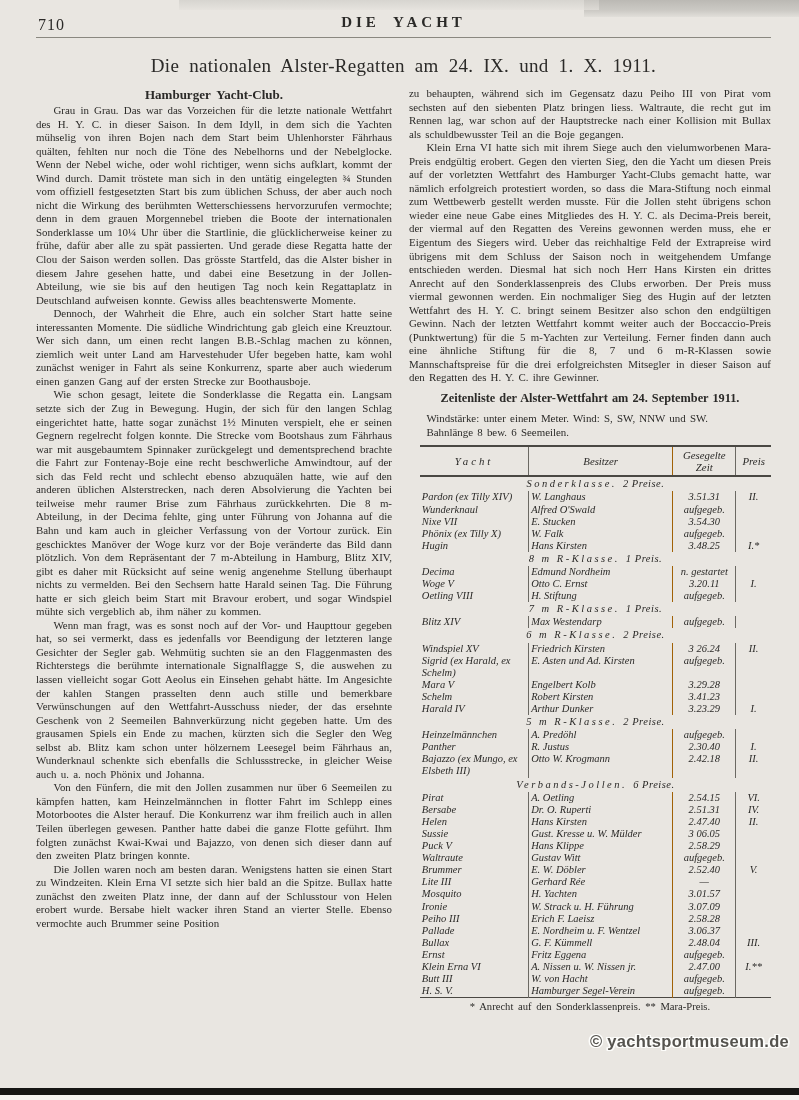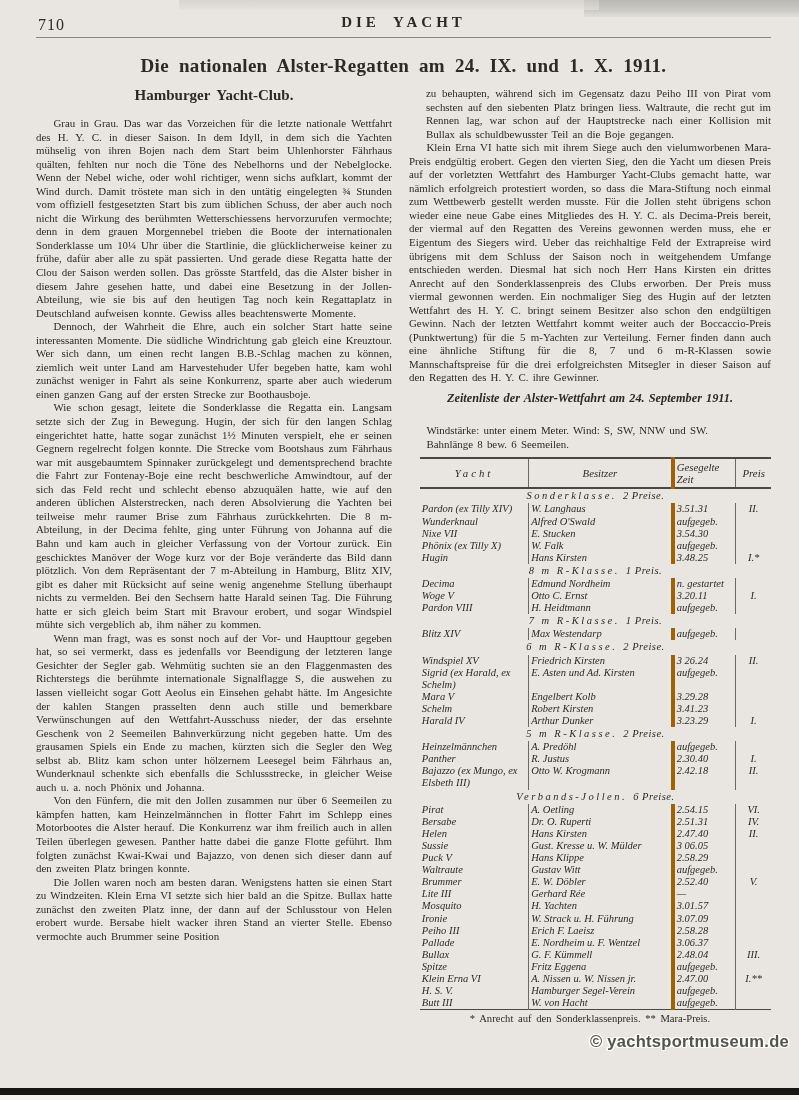--- a/index.html
+++ b/index.html
@@ -20,54 +20,54 @@
     opacity:.7;
   }
   .page-inner{position:absolute;left:0;top:0;width:799px;padding:14px 28px 0 36px;box-sizing:border-box;}
   
   .journal-header{position:relative;height:20px;}
   .page-number{position:absolute;left:2px;top:2px;font-size:16px;letter-spacing:1px;}
   .journal-title{text-align:center;font-size:15px;letter-spacing:4px;word-spacing:6px;font-weight:600;}
   .header-rule{border:none;border-top:1px solid #8a8880;margin:3px 0 0 0;}
   
   .article-title{
-    text-align:center;font-size:19px;font-weight:bold;word-spacing:5px;
+    text-align:center;font-size:19px;font-weight:normal;word-spacing:5px;
     margin:17px 0 10px 0;letter-spacing:.3px;
   }
   
   .columns{display:flex;gap:17px;}
   .col-left{width:356px;}
   .col-right{width:362px;}
-  .club-heading{text-align:center;font-size:15px;font-weight:bold;word-spacing:3px;margin-bottom:13px;}
+  .club-heading{text-align:center;font-size:13px;font-weight:bold;word-spacing:3px;margin-bottom:1px;}
   .col-left p,.col-right p{
     margin:0;font-size:10.9px;line-height:13.55px;text-align:justify;
     text-indent:1.6em;word-spacing:1.5px;
   }
-  .col-right p.noindent{text-indent:0;margin-left:17px;}
+  .col-right p.noindent{text-indent:0;}
   
   .results{margin-top:6px;}
-  .results-heading{text-align:center;font-size:12.3px;font-weight:bold;margin:2px 0 18px 0;word-spacing:1px;font-style:italic;}
+  .results-heading{text-align:center;font-size:12.3px;font-weight:bold;margin:2px 0 6px 0;word-spacing:1px;}
   .results-conditions{text-align:center;font-size:11px;line-height:13px;margin:0;}
   table.results-table{
     width:97%;margin:6px 0 0 3%;border-collapse:collapse;table-layout:fixed;
     font-size:10.5px;line-height:12.1px;font-style:italic;
   }
   table.results-table col.w0{width:31%;}
   table.results-table col.w1{width:41%;}
   table.results-table col.w2{width:18%;}
   table.results-table col.w3{width:10%;}
   .results-table th{
     font-weight:normal;font-size:10.8px;text-align:center;vertical-align:middle;
     border-top:2px solid #4a4843;border-bottom:2px solid #4a4843;
     padding:2px 2px;
   }
   .results-table th.h0{letter-spacing:3px;}
   .results-table td{padding:0 2px;vertical-align:top;}
   .results-table td.c1,.results-table th.h1{border-left:1px solid #6b6963;}
-  .results-table td.c2,.results-table th.h2{border-left:4px solid #a16207;text-align:left;}
+  .results-table td.c2,.results-table th.h2{border-left:1px solid #a16207;text-align:center;}
   .results-table td.c3,.results-table th.h3{border-left:1px solid #6b6963;text-align:center;}
   .results-table tr.section-row td{
     text-align:center;border:none;padding:1px 0;
   }
   .sec-name{letter-spacing:2.5px;}
   .sec-prize{letter-spacing:.5px;margin-left:6px;}
   .results-table tbody{border-bottom:1.5px solid #4a4843;}
   .results-footnote{text-align:center;font-size:10.6px;margin-top:3px;word-spacing:2px;}
   
   .watermark{
@@ -178,22 +178,22 @@
                 <td class="c2">n. gestartet</td>
                 <td class="c3"></td>
               </tr>
               <tr>
                 <td class="c0">Woge V</td>
                 <td class="c1">Otto C. Ernst</td>
                 <td class="c2">3.20.11</td>
                 <td class="c3">I.</td>
               </tr>
               <tr>
-                <td class="c0">Pardon VIII</td>
-                <td class="c1">H. Heidtmann</td>
+                <td class="c0">Oetling VIII</td>
+                <td class="c1">H. Stiftung</td>
                 <td class="c2">aufgegeb.</td>
                 <td class="c3"></td>
               </tr>
               <tr class="section-row">
                 <td colspan="4"><span class="sec-name">7 m R-Klasse.</span><span class="sec-prize">1 Preis.</span></td>
               </tr>
               <tr>
                 <td class="c0">Blitz XIV</td>
                 <td class="c1">Max Westendarp</td>
                 <td class="c2">aufgegeb.</td>
@@ -328,40 +328,40 @@
                 <td class="c2">3.06.37</td>
                 <td class="c3"></td>
               </tr>
               <tr>
                 <td class="c0">Bullax</td>
                 <td class="c1">G. F. Kümmell</td>
                 <td class="c2">2.48.04</td>
                 <td class="c3">III.</td>
               </tr>
               <tr>
-                <td class="c0">Spitze</td>
+                <td class="c0">Ernst</td>
                 <td class="c1">Fritz Eggena</td>
                 <td class="c2">aufgegeb.</td>
                 <td class="c3"></td>
               </tr>
               <tr>
                 <td class="c0">Klein Erna VI</td>
                 <td class="c1">A. Nissen u. W. Nissen jr.</td>
                 <td class="c2">2.47.00</td>
                 <td class="c3">I.**</td>
               </tr>
               <tr>
+                <td class="c0">Butt III</td>
+                <td class="c1">W. von Hacht</td>
+                <td class="c2">aufgegeb.</td>
+                <td class="c3"></td>
+              </tr>
+              <tr>
                 <td class="c0">H. S. V.</td>
                 <td class="c1">Hamburger Segel-Verein</td>
-                <td class="c2">aufgegeb.</td>
-                <td class="c3"></td>
-              </tr>
-              <tr>
-                <td class="c0">Butt III</td>
-                <td class="c1">W. von Hacht</td>
                 <td class="c2">aufgegeb.</td>
                 <td class="c3"></td>
               </tr>
             </tbody>
         </table>
 
         <div class="results-footnote">* Anrecht auf den Sonderklassenpreis.  ** Mara-Preis.</div>
       </div>
     </div>
 

